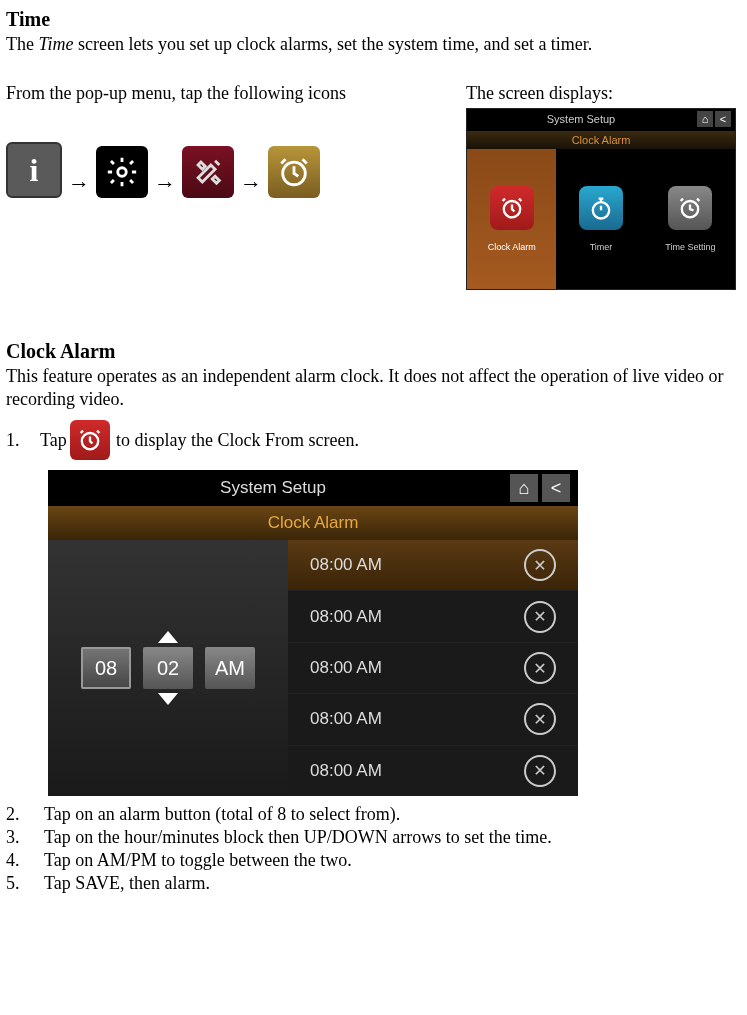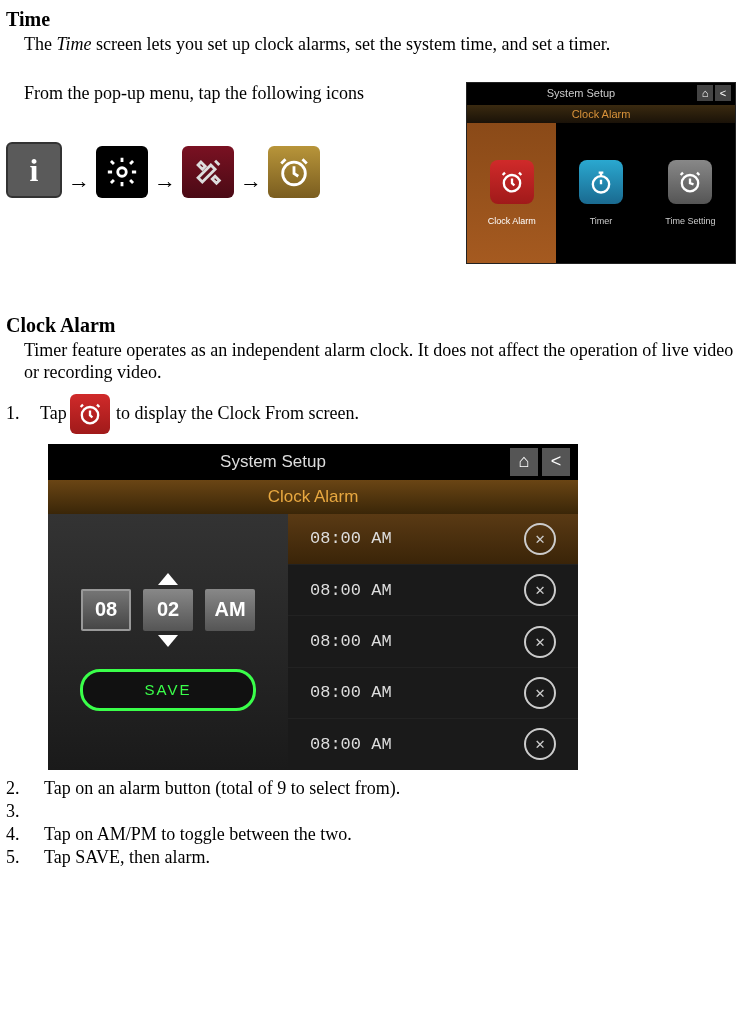--- a/index.html
+++ b/index.html
@@ -10,21 +10,21 @@
   padding: 8px 8px 8px 6px;
   width: 730px;
   background: #fff;
 }
 h2 {
   font-family: "Times New Roman", serif;
   font-size: 20px;
   font-weight: bold;
   margin: 0 0 2px 0;
 }
-p { margin: 0 0 4px 18px; line-height: 1.25; }
+p { margin: 0 0 4px 0; line-height: 1.25; }
 .row { display: flex; gap: 40px; margin-top: 26px; }
 .col-left { width: 430px; }
 .col-right { flex: 1; }
 
 .icon-seq { display: flex; align-items: flex-end; gap: 6px; height: 64px; margin-top: 30px;}
 .arrow { font-size: 22px; font-weight: bold; padding-bottom: 4px;}
 .sq-icon {
   width: 52px; height: 52px; display: flex; align-items: center; justify-content: center;
   border-radius: 6px; font-size: 32px;
 }
@@ -62,25 +62,25 @@
 .sl-title { position:absolute; top:8px; left:0; right:80px; text-align:center; font-size:17px; color:#ddd;}
 .sl-topicons { position:absolute; top:4px; right:8px; display:flex; gap:4px;}
 .sl-topicons .ti { width:28px; height:28px; background:#555; display:flex;align-items:center;justify-content:center; font-size:18px; color:#fff;}
 .sl-sub { position:absolute; top:36px; left:0; right:0; height:34px; background:linear-gradient(#6a4514,#3a2608); text-align:center; font-size:17px; color:#e8a840; line-height:34px;}
 .sl-leftcol { position:absolute; left:0; top:70px; bottom:0; width:240px; background:linear-gradient(#333,#1a1a1a); display:flex; flex-direction:column; align-items:center; justify-content:center; gap:22px;}
 .picker { display:flex; flex-direction:column; align-items:center; gap:4px;}
 .picker .arrow-up, .picker .arrow-down { width:0;height:0; border-left:10px solid transparent; border-right:10px solid transparent;}
 .picker .arrow-up { border-bottom:12px solid #fff;}
 .picker .arrow-down { border-top:12px solid #fff;}
 .boxes { display:flex; gap:12px;}
-.boxes .bx { width:50px; height:42px; background:linear-gradient(#888,#555); border-radius:2px; display:flex;align-items:center;justify-content:center; font-size:20px; color:#fff;font-weight:bold;}
+.boxes .bx { width:50px; height:42px; background:linear-gradient(#888,#555); border-radius:2px; display:flex;align-items:center;justify-content:center; font-size:20px; color:#fff;}
 .boxes .bx.sel { background:linear-gradient(#777,#444); box-shadow: 0 0 0 2px #999 inset;}
 .save-btn { width:170px; height:36px; border:3px solid #3aff4a; border-radius:20px; color:#3aff4a; font-size:15px; display:flex;align-items:center;justify-content:center; letter-spacing:2px; background:#111;}
 .sl-rightcol { position:absolute; left:240px; right:0; top:70px; bottom:0; display:flex; flex-direction:column;}
-.alarm-row { flex:1; display:flex; align-items:center; justify-content:space-between; padding:0 22px; font-size:17px; color:#ddd; border-top:1px solid #222; background: linear-gradient(#5a3a14,#3a2408); font-family: Liberation Mono, monospace;}
+.alarm-row { flex:1; display:flex; align-items:center; justify-content:space-between; padding:0 22px; font-size:17px; color:#ddd; border-top:1px solid #222; background: linear-gradient(#5a3a14,#3a2408);}
 .alarm-row:first-child { border-top:none;}
 .alarm-row.off { background:#1a1a1a;}
 .x-circ { width:28px;height:28px;border:2px solid #ccc;border-radius:50%; display:flex;align-items:center;justify-content:center; font-size:16px; color:#ccc;}
 
 ol.steps { margin:8px 0 0 0; padding-left:0; list-style:none;}
 ol.steps li { display:flex; gap:22px; margin-bottom:2px;}
 ol.steps li .sn { width:16px; text-align:left;}
 </style>
 </head>
 <body>
@@ -112,20 +112,21 @@
       <span class="arrow">→</span>
       <div class="sq-icon sq-clock">
         <svg class="clock-svg" viewBox="0 0 24 24" fill="none" stroke="#fff" stroke-width="2">
             <circle cx="12" cy="13" r="8"></circle>
             <path d="M12 8v5l3 2M6 3l-3 3M18 3l3 3"></path>
           </svg>
       </div>
     </div>
   </div>
   <div class="col-right">
+    <p>The screen displays:</p>
     <div class="screen-small">
       <div class="ss-title">System Setup</div>
       <div class="ss-topicons">
         <div class="ti">⌂</div>
         <div class="ti">&lt;</div>
       </div>
       <div class="ss-sub">Clock Alarm</div>
       <div class="ss-body">
         <div class="ss-tile on">
           <div class="tile-ico red">
@@ -153,21 +154,21 @@
               </svg>
           </div>
           <span>Time Setting</span>
         </div>
       </div>
     </div>
   </div>
 </div>
 
 <h2 style="margin-top:50px">Clock Alarm</h2>
-<p>Timer feature operates as an independent alarm clock. It does not affect the operation of live video or recording video.</p>
+<p>This feature operates as an independent alarm clock. It does not affect the operation of live video or recording video.</p>
 
 <div class="step-row">
   <span class="num">1.</span>
   <span style="width:24px">Tap</span>
   <div class="small-tile">
     <svg class="tile-svg" viewBox="0 0 24 24" fill="none" stroke="#fff" stroke-width="2">
         <circle cx="12" cy="13" r="7"></circle>
         <path d="M12 9v4l2 2M6 4l-2 2M18 4l2 2"></path>
       </svg>
   </div>
@@ -184,21 +185,20 @@
   <div class="sl-leftcol">
     <div class="picker">
       <div class="arrow-up"></div>
       <div class="boxes">
         <div class="bx sel">08</div>
         <div class="bx">02</div>
         <div class="bx">AM</div>
       </div>
       <div class="arrow-down"></div>
     </div>
-    <div class="save-btn">SAVE</div>
   </div>
   <div class="sl-rightcol">
     <div class="alarm-row">
       <span>08:00 AM</span>
       <div class="x-circ">✕</div>
     </div>
     <div class="alarm-row off">
       <span>08:00 AM</span>
       <div class="x-circ">✕</div>
     </div>
@@ -213,24 +213,25 @@
     <div class="alarm-row off">
       <span>08:00 AM</span>
       <div class="x-circ">✕</div>
     </div>
   </div>
 </div>
 
 <ol class="steps">
   <li>
       <span class="sn">2.</span>
-      <span>Tap on an alarm button (total of 9 to select from).</span>
+      <span>Tap on an alarm button (total of 8 to select from).</span>
     </li>
   <li>
       <span class="sn">3.</span>
+      <span>Tap on the hour/minutes block then UP/DOWN arrows to set the time.</span>
     </li>
   <li>
       <span class="sn">4.</span>
       <span>Tap on AM/PM to toggle between the two.</span>
     </li>
   <li>
       <span class="sn">5.</span>
       <span>Tap SAVE, then alarm.</span>
     </li>
 </ol>

